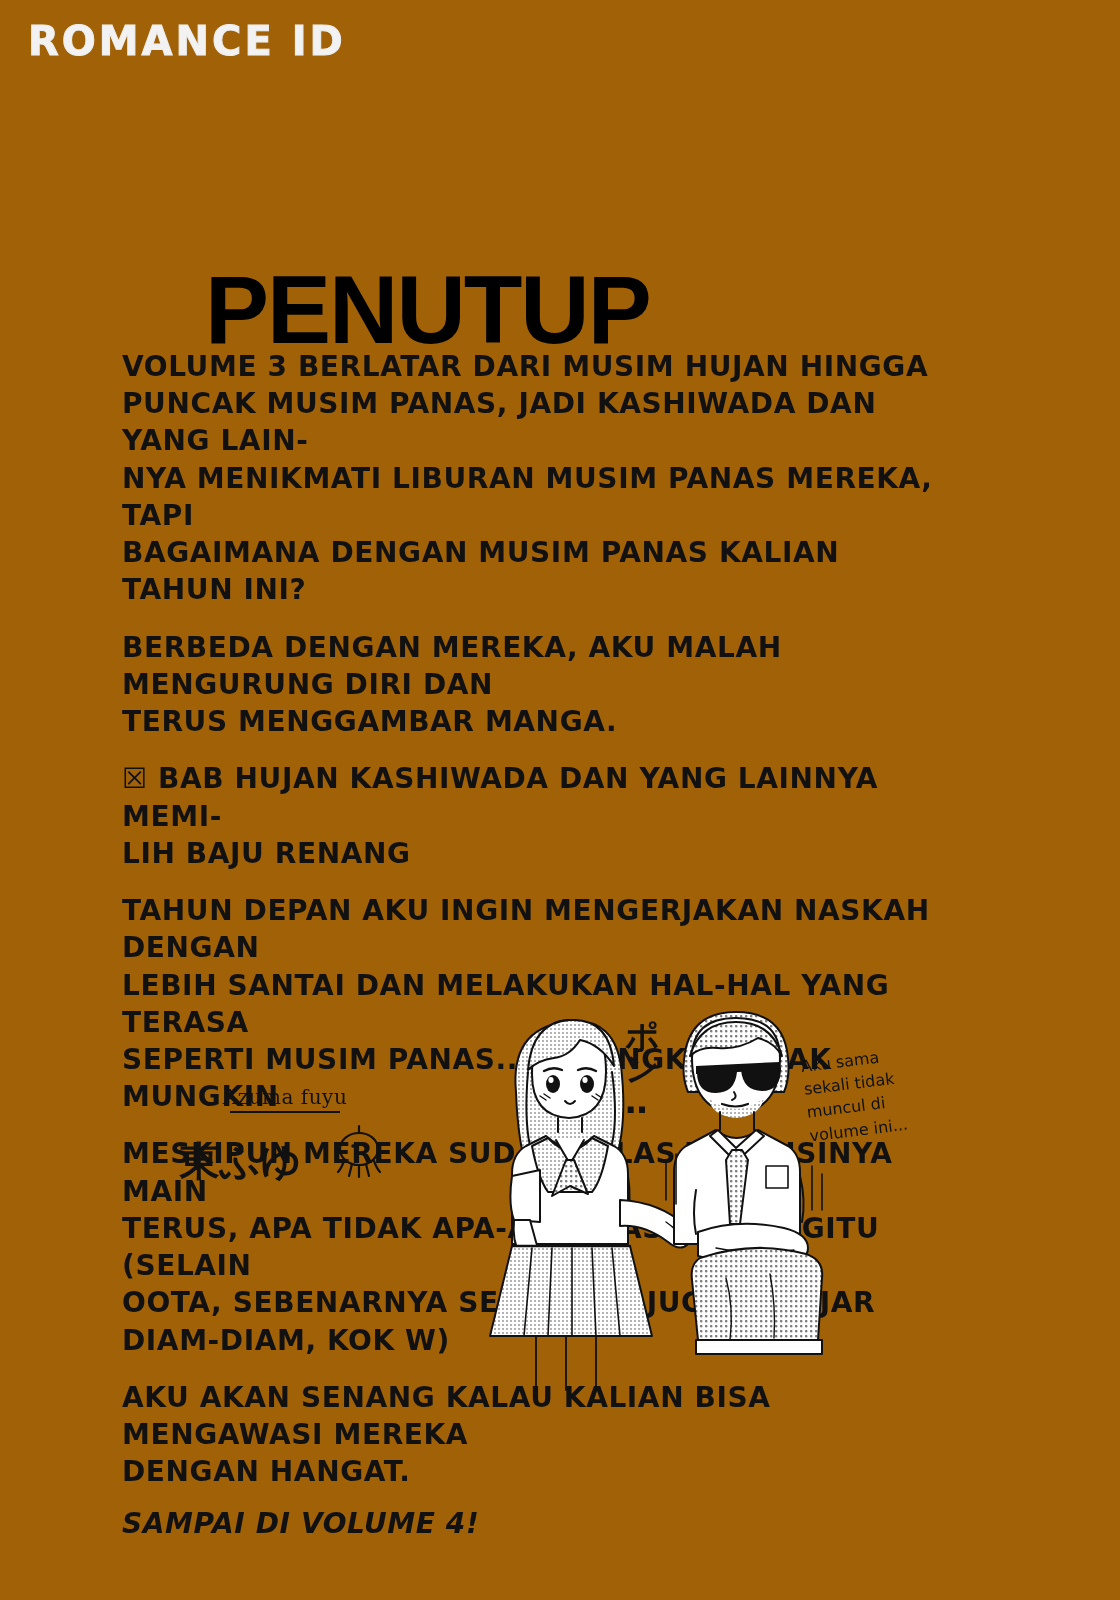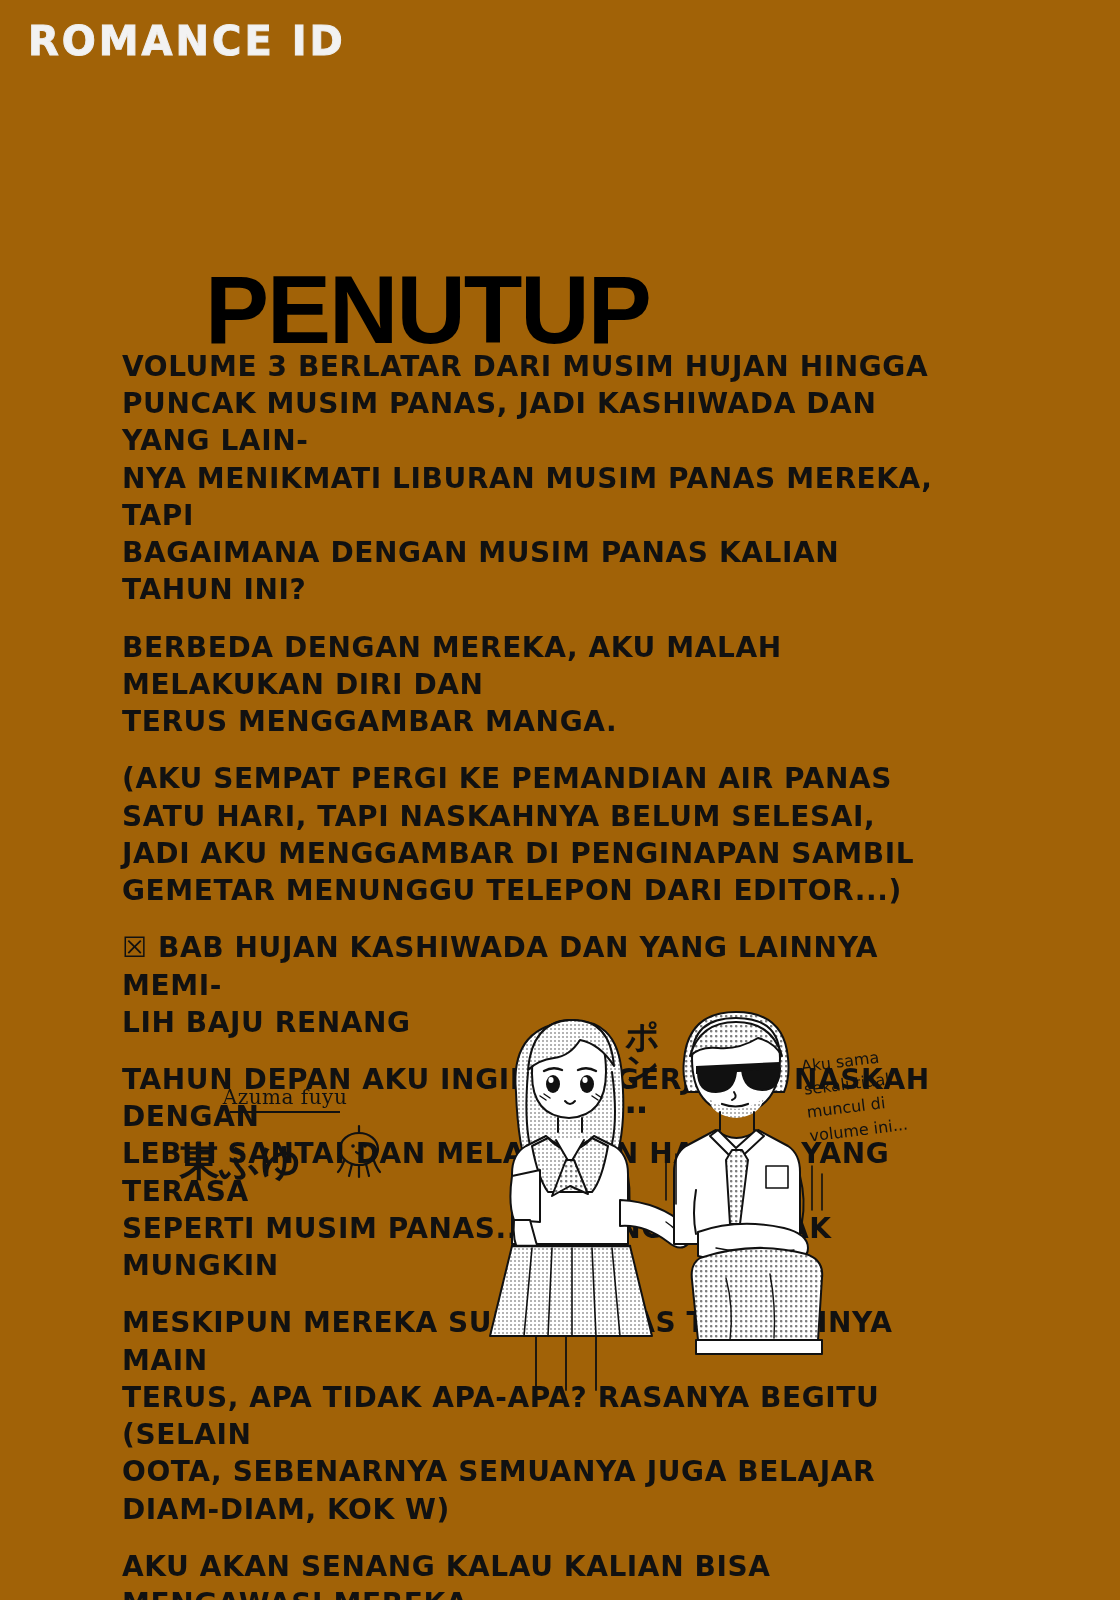--- a/index.html
+++ b/index.html
@@ -151,26 +151,22 @@
 
   <div class="watermark">ROMANCE ID</div>
 
   <h1 class="title">PENUTUP</h1>
 
   <div class="body-text">
     <p class="para">VOLUME 3 BERLATAR DARI MUSIM HUJAN HINGGA
 PUNCAK MUSIM PANAS, JADI KASHIWADA DAN YANG LAIN-
 NYA MENIKMATI LIBURAN MUSIM PANAS MEREKA, TAPI
 BAGAIMANA DENGAN MUSIM PANAS KALIAN TAHUN INI?</p>
-    <p class="para">BERBEDA DENGAN MEREKA, AKU MALAH MELAKUKAN DIRI DAN
+    <p class="para">BERBEDA DENGAN MEREKA, AKU MALAH MENGURUNG DIRI DAN
 TERUS MENGGAMBAR MANGA.</p>
-    <p class="para">(AKU SEMPAT PERGI KE PEMANDIAN AIR PANAS
-SATU HARI, TAPI NASKAHNYA BELUM SELESAI,
-JADI AKU MENGGAMBAR DI PENGINAPAN SAMBIL
-GEMETAR MENUNGGU TELEPON DARI EDITOR...)</p>
     <p class="para">☒ BAB HUJAN KASHIWADA DAN YANG LAINNYA MEMI-
 LIH BAJU RENANG</p>
     <p class="para">TAHUN DEPAN AKU INGIN MENGERJAKAN NASKAH DENGAN
 LEBIH SANTAI DAN MELAKUKAN HAL-HAL YANG TERASA
 SEPERTI MUSIM PANAS... ☒MUNGKIN TIDAK MUNGKIN</p>
     <p class="para">MESKIPUN MEREKA SUDAH KELAS TIGA, ISINYA MAIN
 TERUS, APA TIDAK APA-APA? RASANYA BEGITU (SELAIN
 OOTA, SEBENARNYA SEMUANYA JUGA BELAJAR
 DIAM-DIAM, KOK W)</p>
     <p class="para last">AKU AKAN SENANG KALAU KALIAN BISA MENGAWASI MEREKA

